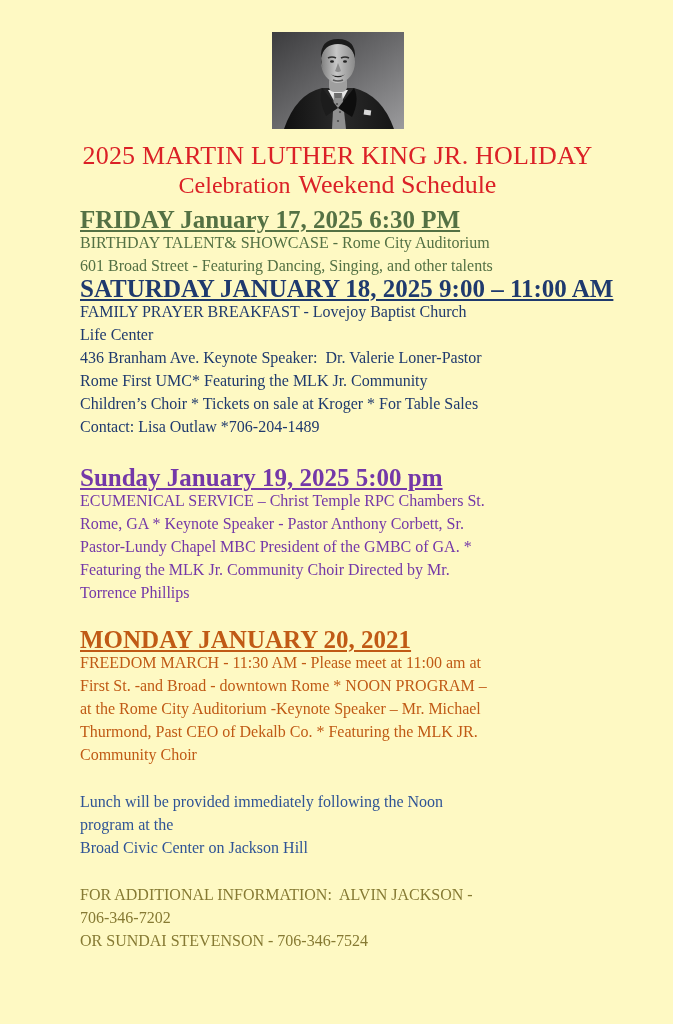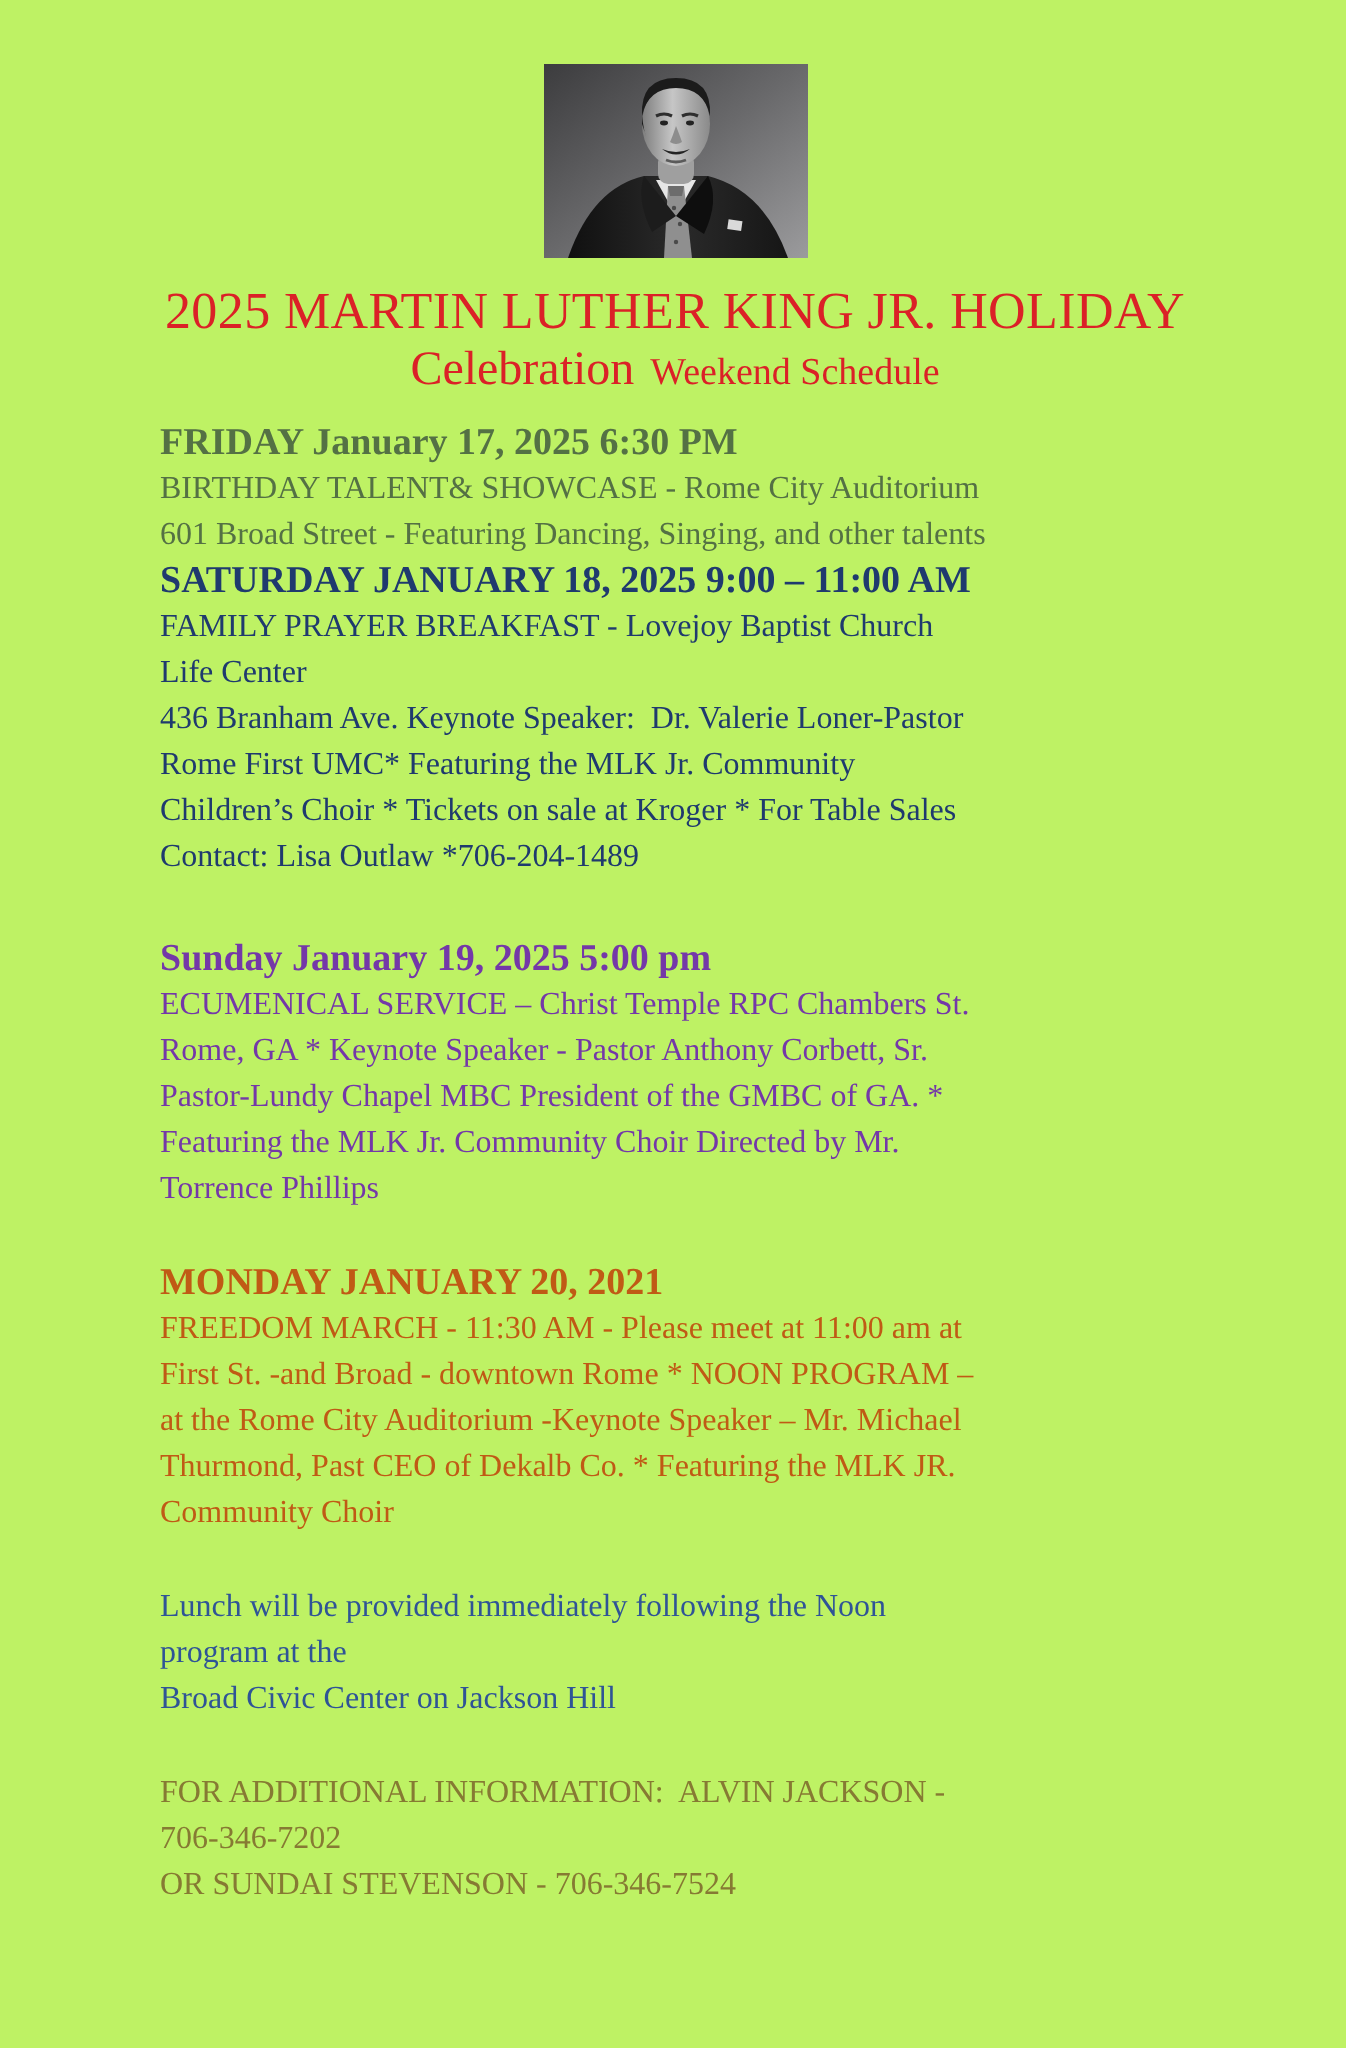--- a/index.html
+++ b/index.html
@@ -1,21 +1,21 @@
 <!DOCTYPE html>
 <html><head>
 <meta charset="utf-8">
 <style>
   html, body { margin: 0; padding: 0; background: #ffffff; }
   .page {
     position: relative;
     width: 673px;
     height: 1024px;
     margin: 0 auto;
-    background: #bef264;
+    background: #fef9c3;
     font-family: "Liberation Serif", serif;
     box-sizing: border-box;
     padding: 32px 78px 0 80px;
     overflow: hidden;
   }
   .photo-wrap {
     width: 132px;
     height: 97px;
     margin: 0 auto;
     display: block;
@@ -32,27 +32,28 @@
     letter-spacing: 0.2px;
   }
   .subtitle {
     margin: 0;
     text-align: center;
     font-weight: normal;
     line-height: 28px;
     white-space: nowrap;
   }
   .subtitle .sub-big { font-size: 24px; }
-  .subtitle .sub-small { font-size: 19px; margin-left: 8px; }
+  .subtitle .sub-small { font-size: 26px; margin-left: 8px; }
   .section { margin: 0; }
   .section-heading {
     margin: 0;
-    font-size: 19px;
+    font-size: 25px;
     line-height: 23px;
     font-weight: bold;
+    text-decoration: underline;
     text-decoration-thickness: 2px;
     text-underline-offset: 2px;
     white-space: pre;
   }
   .section-body, .note {
     margin: 0;
     font-size: 16px;
     line-height: 23px;
     white-space: pre;
   }

